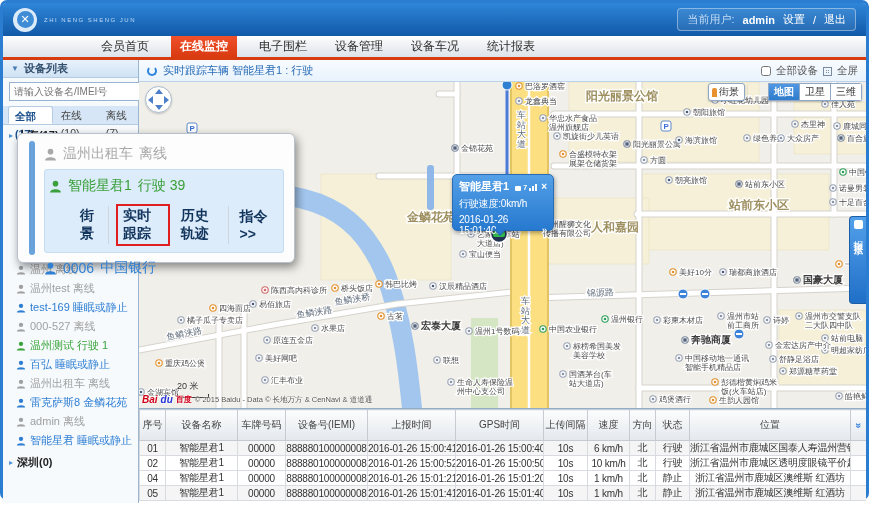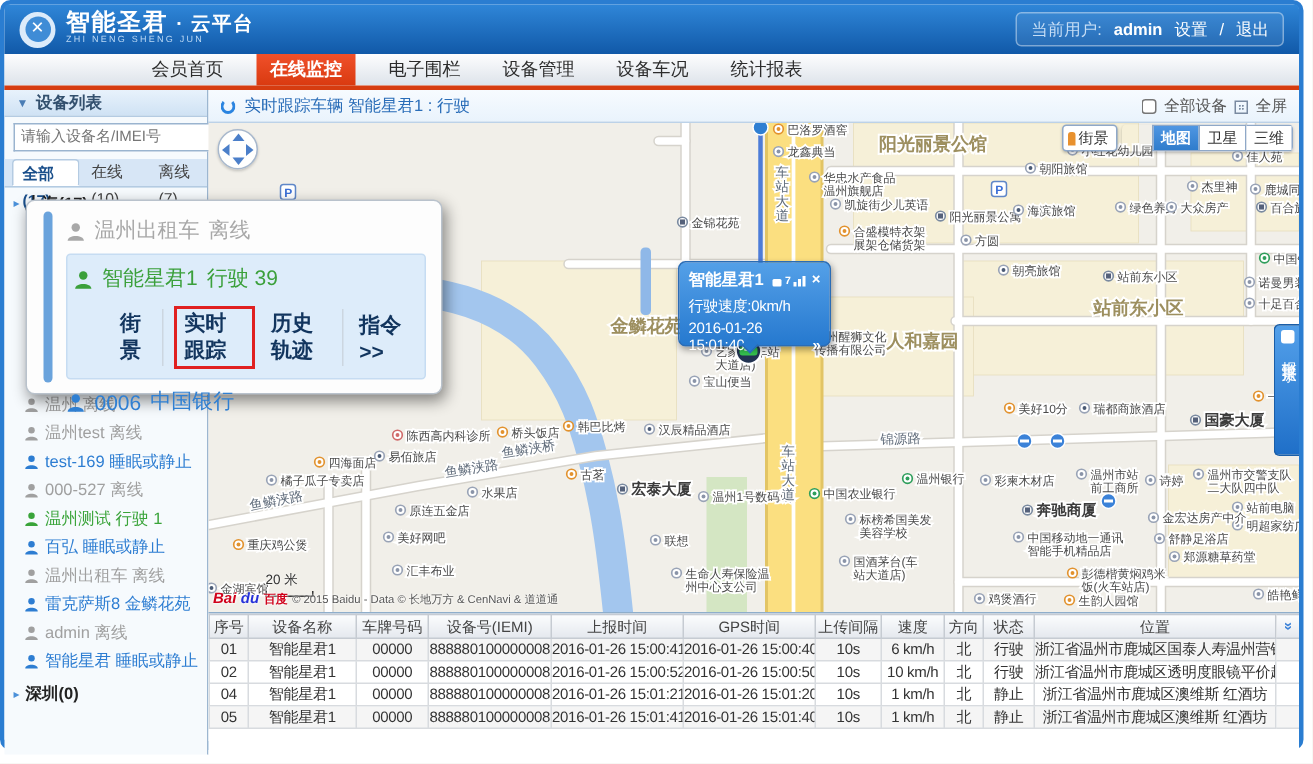--- a/index.html
+++ b/index.html
@@ -116,21 +116,21 @@
               text-shadow:0 0 2px #fff; }
   .scalebar .line { width:32px; height:4px; border:1px solid #333; border-top:none; margin-top:1px; }
   .attrib { position:absolute; left:3px; top:312px; font-size:7.5px; color:#555; z-index:4;
             display:flex; align-items:center; gap:3px; text-shadow:0 0 2px #fff,0 0 2px #fff; }
   .attrib .l1 { color:#d0021b; font-weight:bold; font-style:italic; font-size:10px; }
   .attrib .l2 { color:#2632d9; font-weight:bold; font-style:italic; font-size:10px; }
   .attrib .lcn { color:#d0021b; font-weight:bold; font-size:8px; }
   
   .grid { width:727px; height:95px; border-top:1px solid #8faecb; overflow:hidden; background:#fff; }
   table { border-collapse:collapse; table-layout:fixed; width:727px; }
-  th { height:16px; background:linear-gradient(#fbfcfd,#e4e8ee); border:1px solid #c6cbd2;
+  th { height:31px; background:linear-gradient(#fbfcfd,#e4e8ee); border:1px solid #c6cbd2;
        font-size:10px; color:#444; font-weight:normal; overflow:hidden; white-space:nowrap; }
   td { height:15px; border:1px solid #d8dbdf; font-size:10px; color:#333; text-align:center;
        overflow:hidden; white-space:nowrap; letter-spacing:-0.2px; }
   tr.odd td { background:#f5f5f5; } tr.even td { background:#fff; }
   .dbl-chev { color:#3b82d8; font-weight:bold; display:inline-block; transform:rotate(90deg); font-size:10px; }
   
   .popup { position:absolute; left:14px; top:130px; width:278px; height:130px; z-index:50;
            background:#fdfdfd; border:1px solid #b9c2cc; border-radius:6px;
            box-shadow:2px 4px 10px rgba(0,0,0,.45); padding:6px 10px 6px 26px; }
   .pp-bar { position:absolute; left:11px; top:7px; bottom:7px; width:6px; background:#6aa3dc;
@@ -149,22 +149,20 @@
 <body>
 
 <div class="frame">
 
   <div class="hdr">
     <div class="logo-wrap">
       <span class="logo-badge">
           <span class="inner">✕</span>
         </span>
       <div>
-        <div class="logo-cn"><span>智能圣君</span>
-          <span class="plat">· 云平台</span></div>
         <div class="logo-en">ZHI NENG SHENG JUN</div>
       </div>
     </div>
     <div class="user-box">
       <span class="lab">当前用户:</span>
       <span class="nm">admin</span>
       <a href="#">设置</a>
       <span>/</span>
       <a href="#">退出</a>
     </div>

